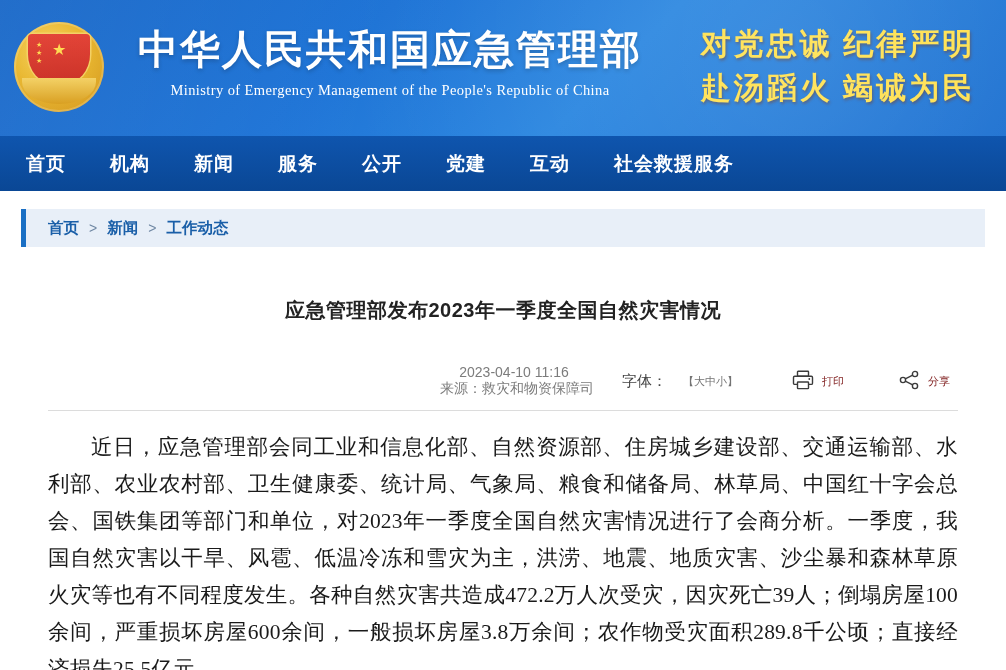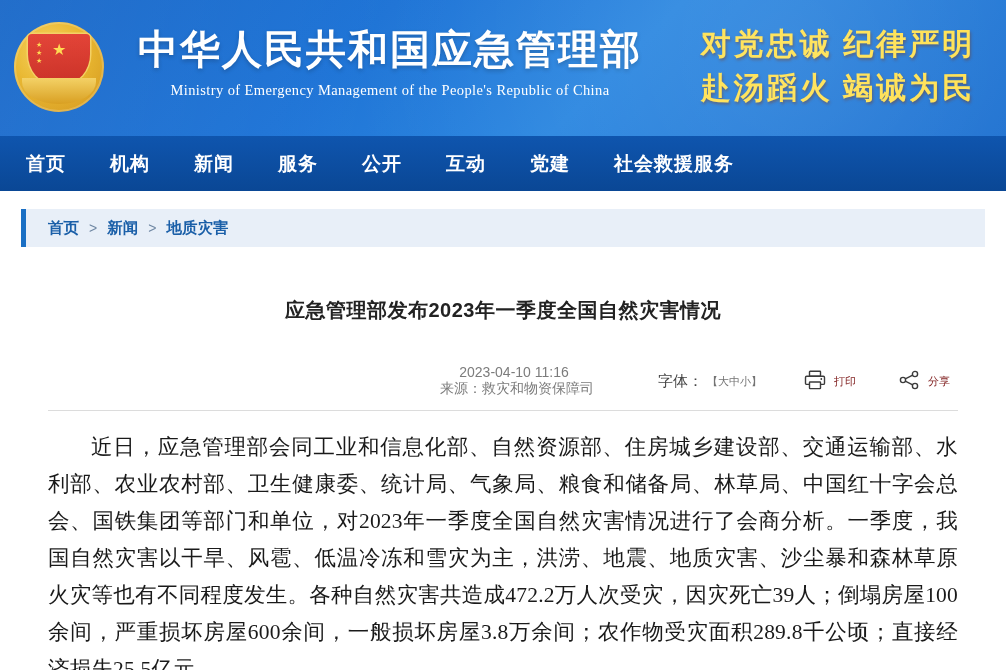--- a/index.html
+++ b/index.html
@@ -194,21 +194,21 @@
   }
   .meta-date { margin-left: 22px; }
   .meta-source { margin-left: 28px; }
   .meta-right {
     position: absolute;
     right: 8px;
     top: 0;
     height: 34px;
     display: flex;
     align-items: center;
-    gap: 4px;
+    gap: 16px;
   }
   .fontsize-label {
     color: #444;
     font-size: 15px;
     white-space: nowrap;
   }
   .fontsize-opts {
     color: #737373;
     font-size: 11px;
     white-space: nowrap;
@@ -265,31 +265,31 @@
   </div>
 
 </div>
 
 <div class="nav">
   <div class="nav-item">首页</div>
   <div class="nav-item">机构</div>
   <div class="nav-item">新闻</div>
   <div class="nav-item">服务</div>
   <div class="nav-item">公开</div>
+  <div class="nav-item">党建</div>
   <div class="nav-item">互动</div>
-  <div class="nav-item">党建</div>
   <div class="nav-item">社会救援服务</div>
 </div>
 
 <div class="crumb-wrap">
   <span class="crumb-item">首页</span>
   <span class="crumb-sep">&gt;</span>
   <span class="crumb-item">新闻</span>
   <span class="crumb-sep">&gt;</span>
-  <span class="crumb-item current">地质灾害</span>
+  <span class="crumb-item current">工作动态</span>
 </div>
 
 <div class="article">
 
   <div class="art-title">应急管理部发布2023年一季度全国自然灾害情况</div>
 
   <div class="meta">
     <span class="meta-date">2023-04-10 11:16</span>
     <span class="meta-source">来源：救灾和物资保障司</span>
 

